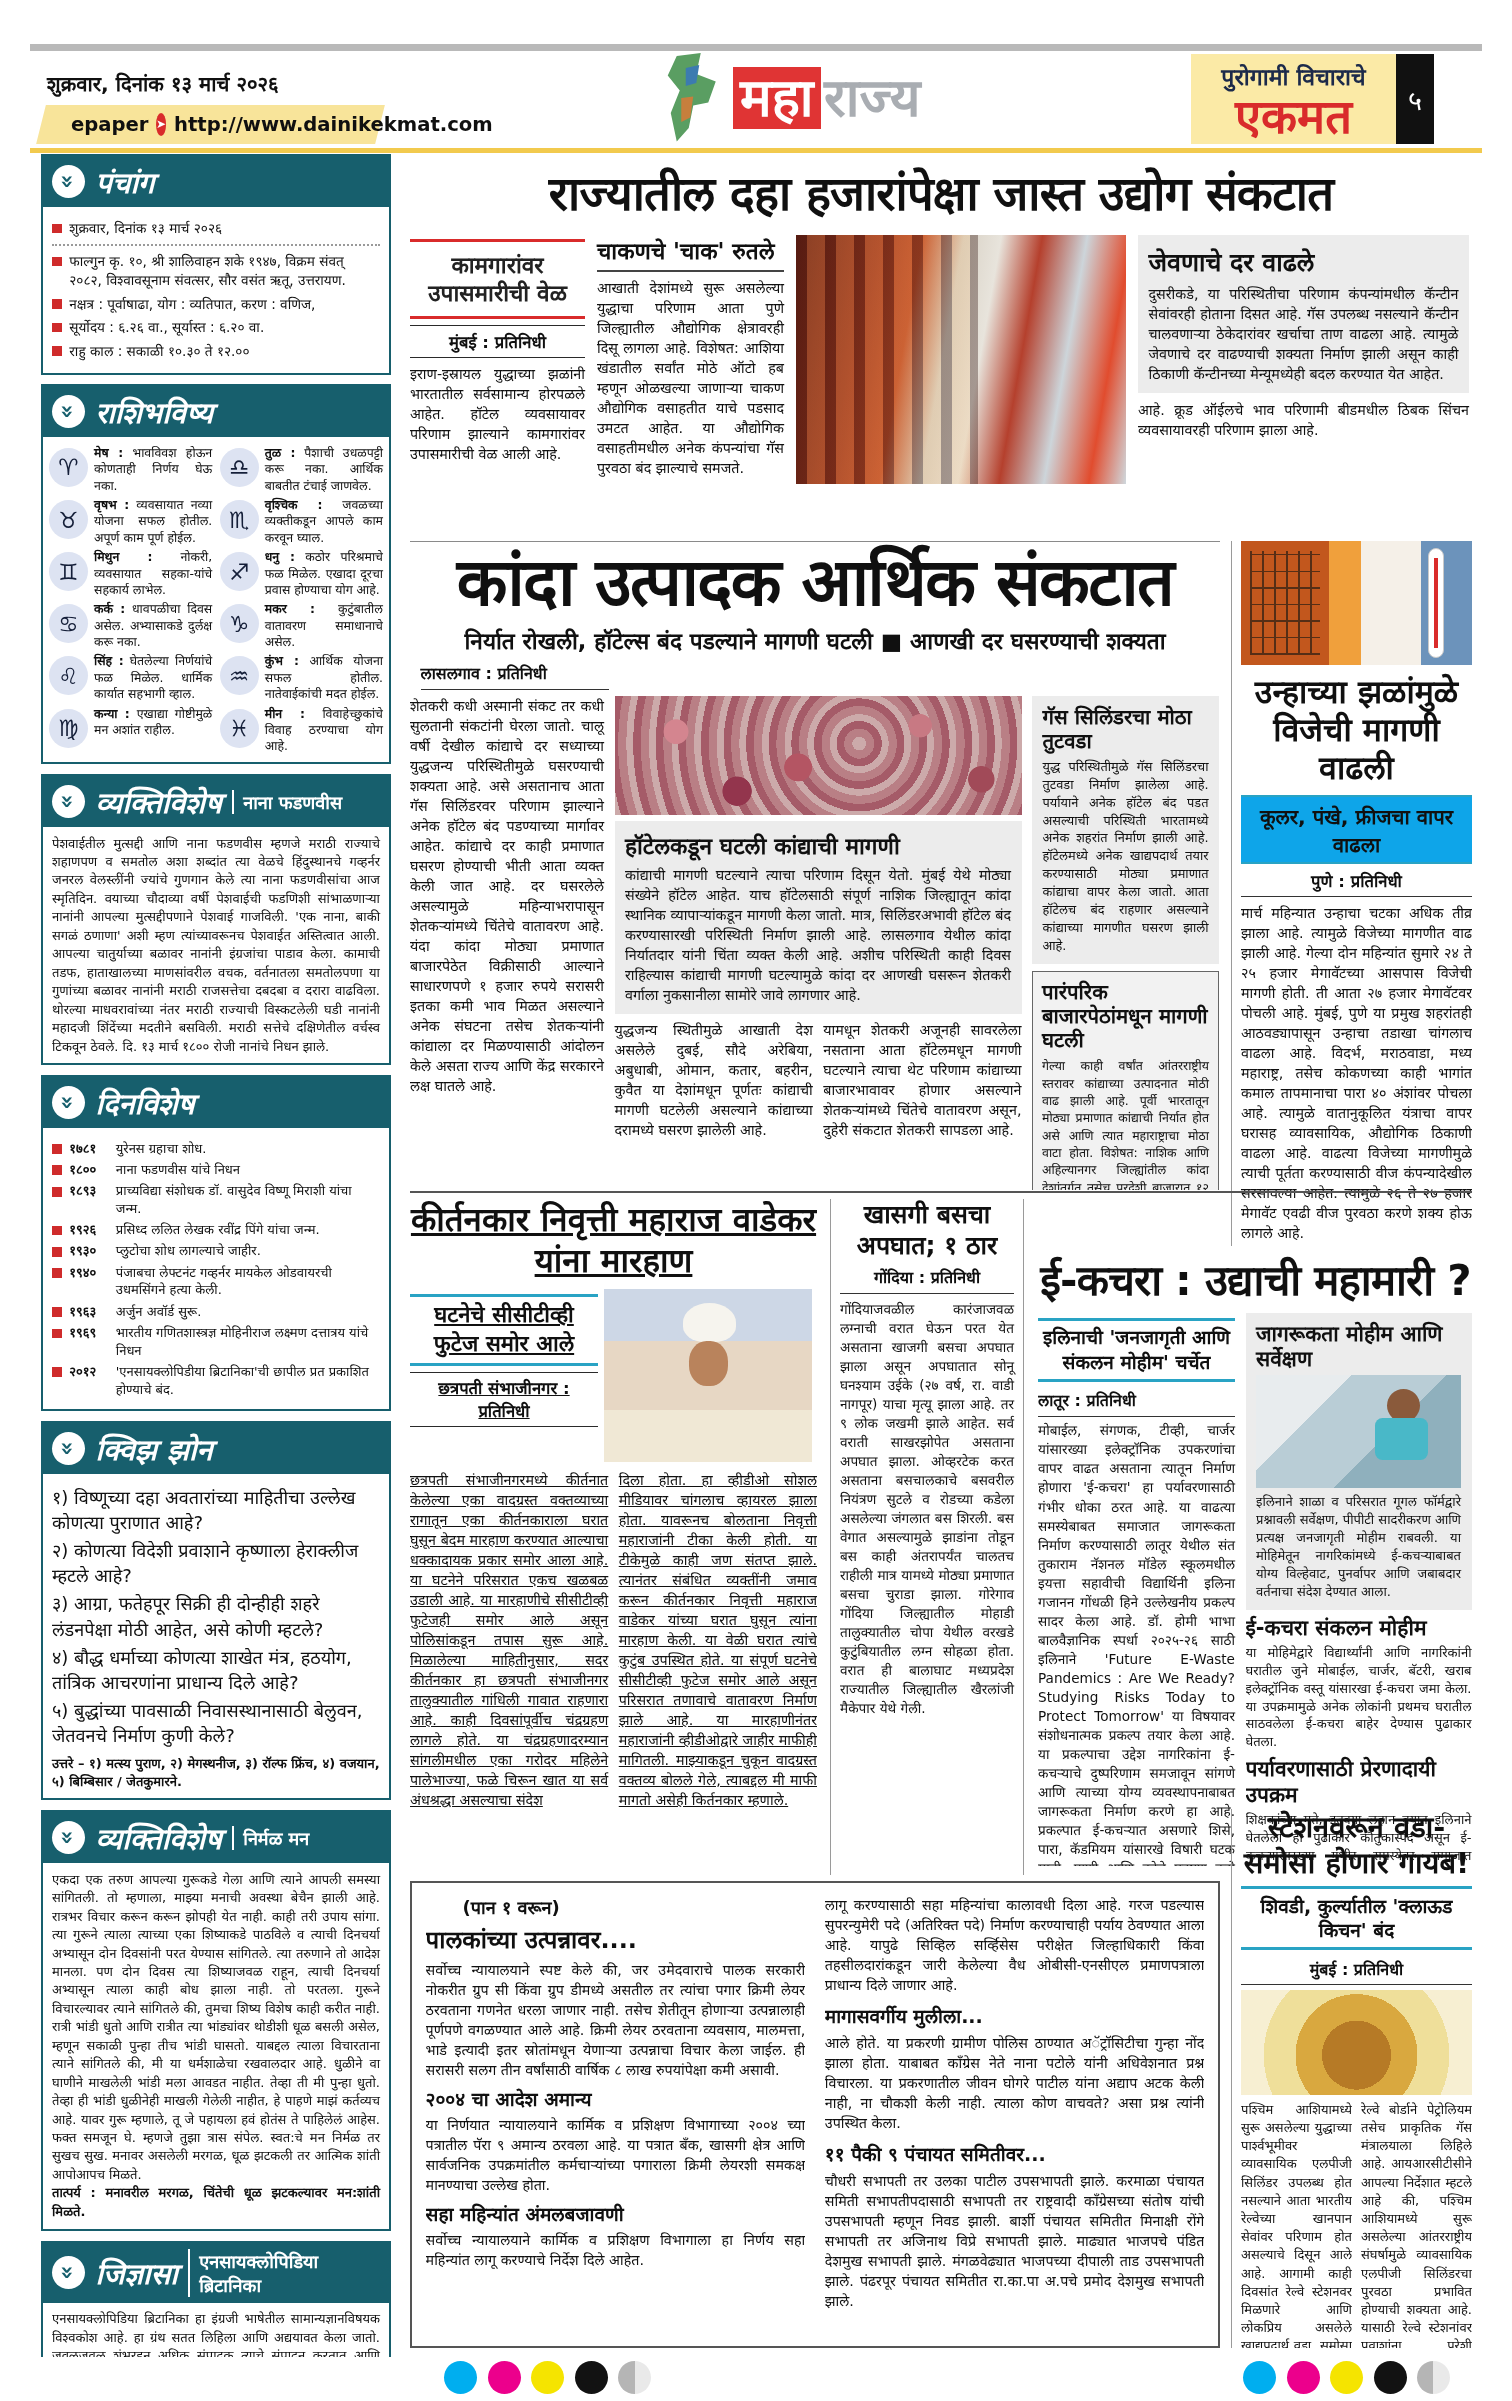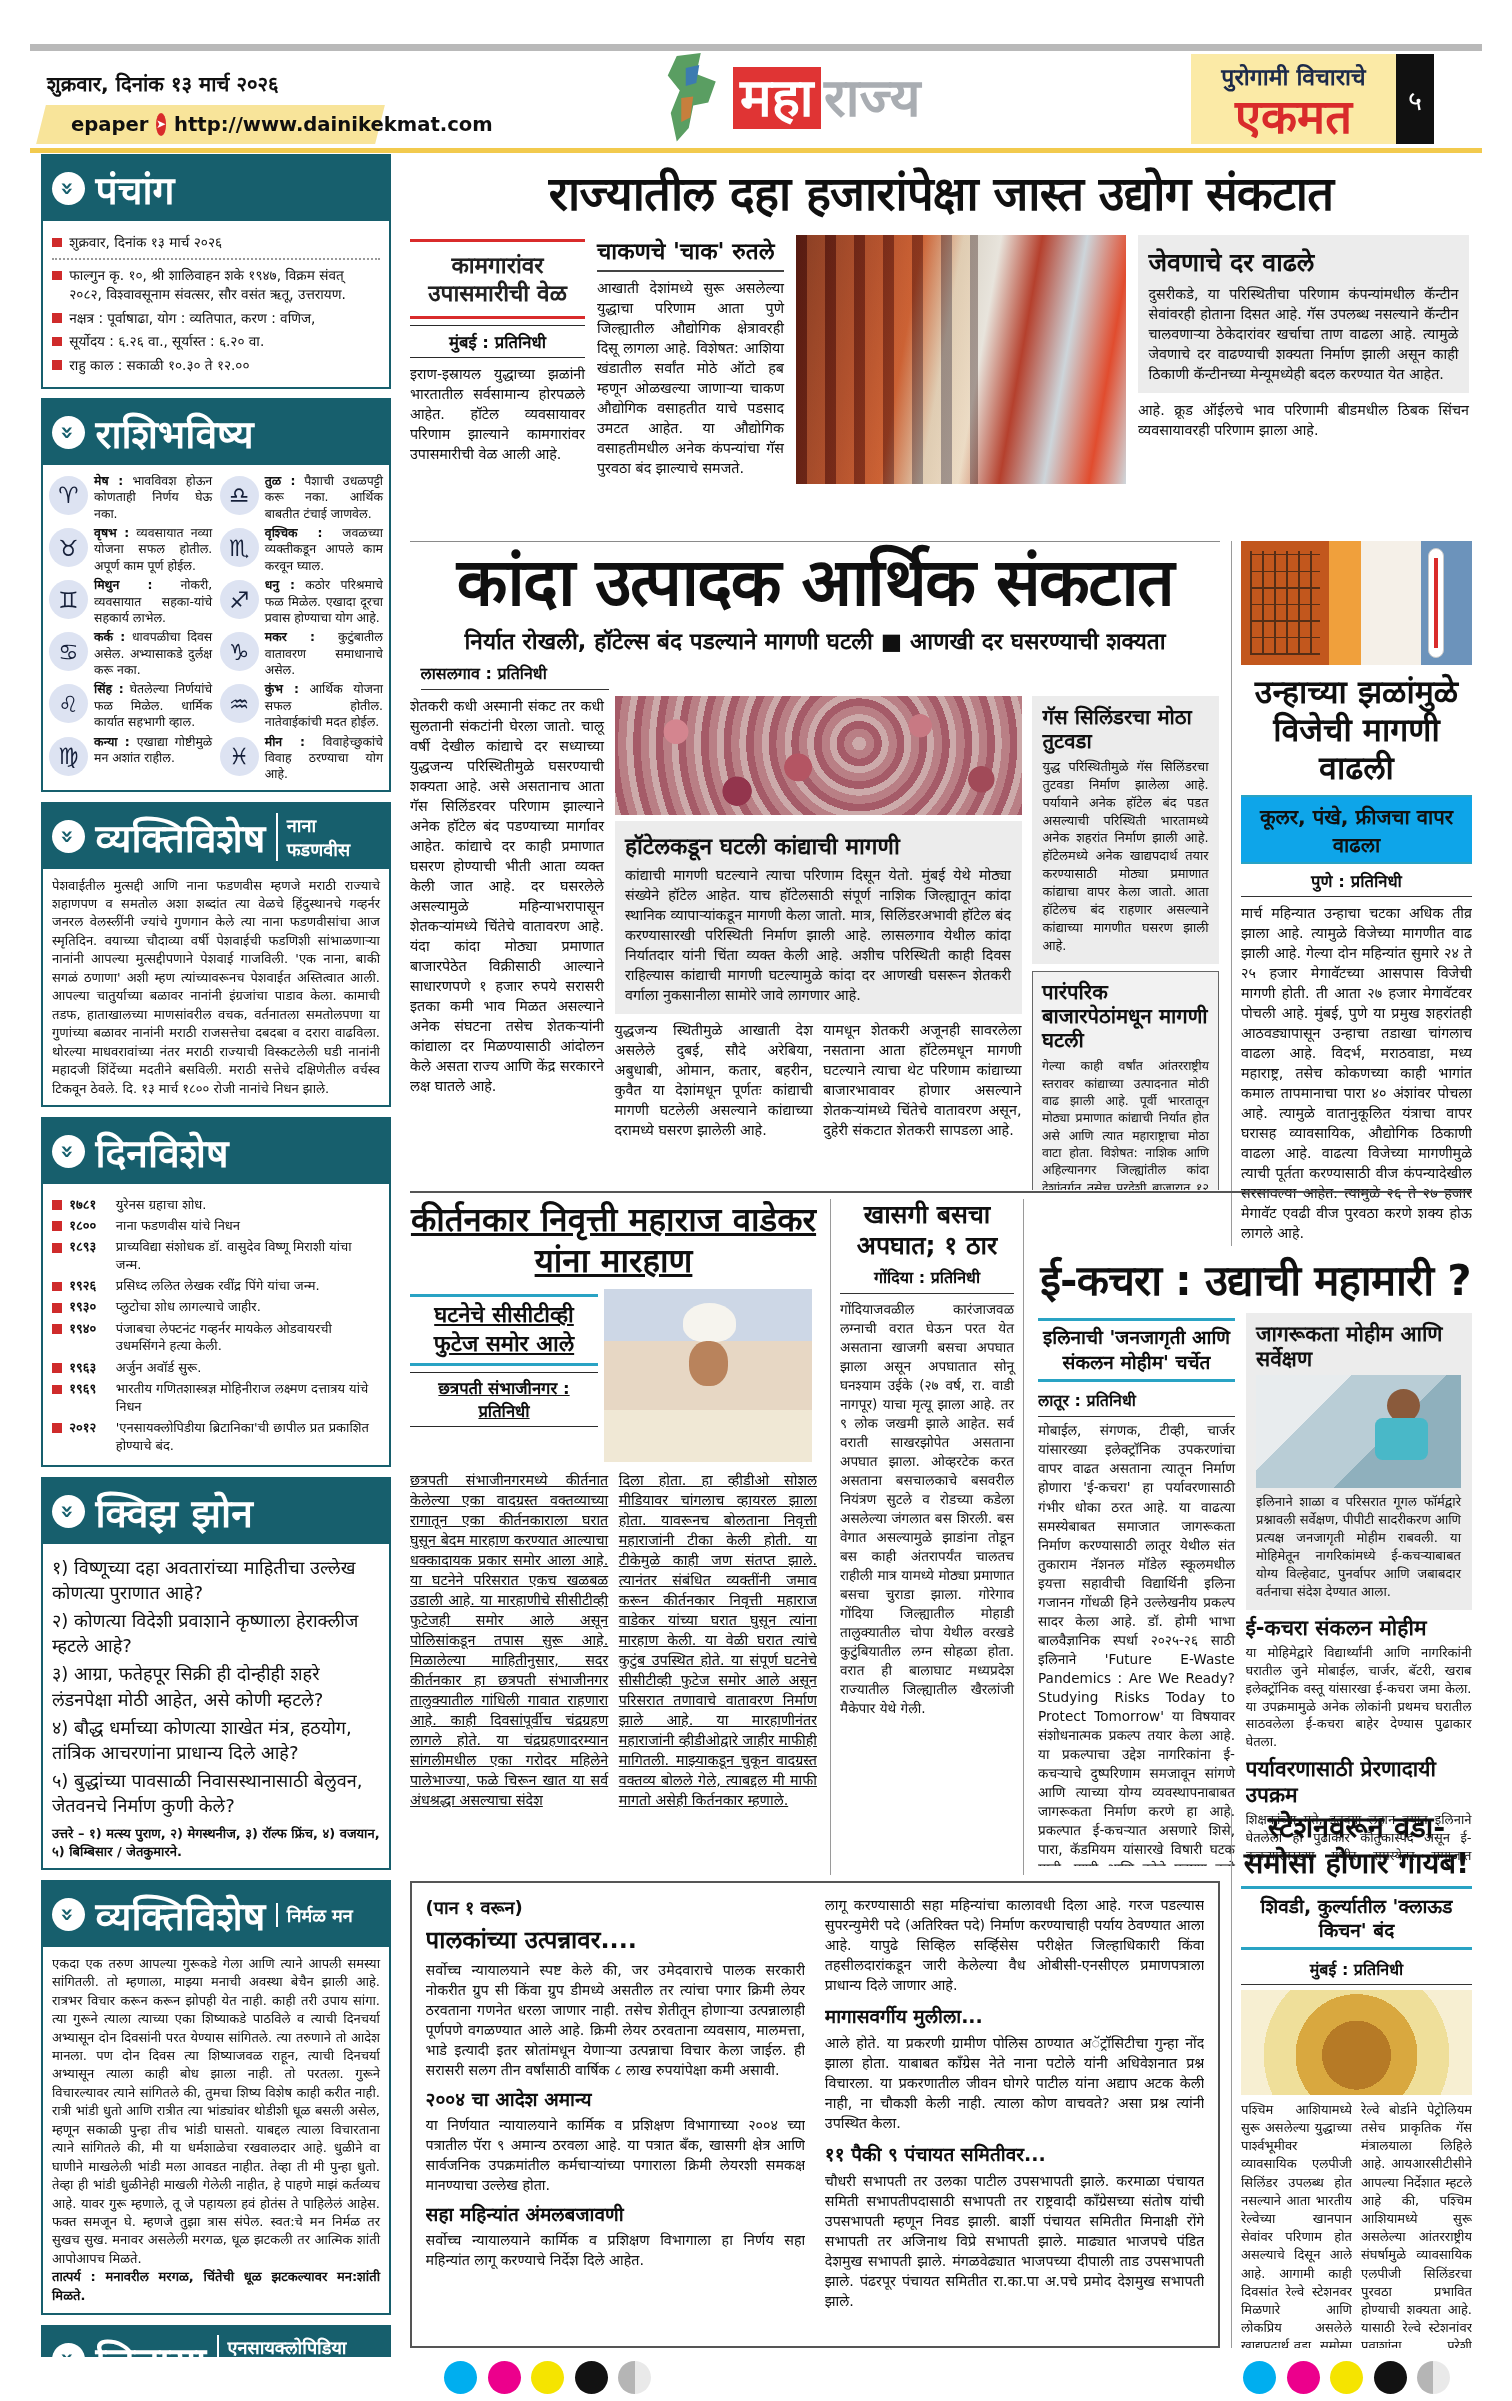--- a/index.html
+++ b/index.html
@@ -32,21 +32,21 @@
   .bbox { border:1.5px solid #666; padding:7.5px 9px; background:#f2f2f2; }
   .cyrule { height:3px; background:#29a3c4; margin:4.5px 0; }
   .redrule { height:3px; background:#d92b2b; margin:4.5px 0; }
   .ph { position:relative; overflow:hidden; }
 
   
   .sidebar { position:absolute; left:41px; top:154px; width:350px; height:2203px; overflow:hidden; }
   .sec-box { border:2.3px solid #175f6d; margin-bottom:9.8px; background:#fff; }
   .sec-head { background:#175f6d; color:#fff; display:flex; align-items:center; gap:10.5px; padding:6px 9px; }
   .chev { min-width:33px; height:33px; border-radius:50%; background:#fff; color:#175f6d; display:flex; align-items:center; justify-content:center; font-size:22.6px; font-weight:900; transform:rotate(90deg); }
-  .sec-title { font-size:39px; font-weight:900; }
+  .sec-title { font-size:29px; font-weight:900;font-style:italic; }
   .sec-sub { font-size:18px; font-weight:bold; border-left:2.3px solid #fff; padding-left:9px; }
   .side-pad { padding:7.5px 9px; }
   .side-t { font-size:13px; line-height:1.42; text-align:justify; }
   .brow { display:flex; gap:7.5px; margin:4.5px 0; font-size:13.6px; line-height:1.4; }
   .sq { min-width:9.8px; width:9.8px; height:9.8px; background:#cf2b2b; margin-top:4.5px; }
   .dotrule { border-top:2.3px dotted #9a9a9a; margin:6px 0; }
   .rgrid { display:grid; grid-template-columns:1fr 1fr; grid-auto-flow:column; grid-template-rows:repeat(6,auto); gap:3px 7.5px; padding:7.5px 6px; }
   .ritem { display:flex; gap:6px; align-items:flex-start; }
   .zchip { min-width:39px; width:39px; height:39px; border-radius:50%; background:#dde3f2; color:#141e38; display:flex; align-items:center; justify-content:center; font-size:22.6px; margin-top:3px; }
   .rtext { font-size:12.4px; line-height:1.32; text-align:justify; }
@@ -130,21 +130,21 @@
   .girl-ph { width:100%; height:113px; background:linear-gradient(135deg,#e8ecee 0 30%,#b9cdd6 30% 60%,#8fb0bd 60%); }
   .girl-ph::before { content:""; position:absolute; left:64%; top:12%; width:33px; height:33px; border-radius:50%; background:#8a5a3b; }
   .girl-ph::after { content:""; position:absolute; left:58%; top:38%; width:53px; height:42px; border-radius:7.5px; background:#49b8c8; }
   .ew-box-head { font-size:21px; font-weight:900; line-height:1.2; margin:6px 0 3px; }
   .ew-small { font-size:13px; line-height:1.38; text-align:justify; }
 
   
   .contbox { left:410px; top:1881px; width:810px; height:467px; border:2.3px solid #555; padding:12px 13.6px; }
   .cont-cols { display:flex; gap:19.6px; height:100%; }
   .cont-cols > div { width:50%; overflow:hidden; }
-  .cont-tag { font-size:18px; font-weight:900; }
+  .cont-tag { font-size:18px; font-weight:900;margin-left:37px; }
   .cont-h1 { font-size:24px; font-weight:900; margin:3px 0 4.5px; }
   .cont-h2 { font-size:19px; font-weight:900; margin:6px 0 3px; }
   .cont-h3 { font-size:19px; font-weight:900; margin:7.5px 0 4.5px; }
 
   .samosa { left:1231px; top:1809px; width:241px; height:539px; border-left:0.8px solid #9a9a9a; padding-left:9px; }
   .h-sam { font-size:29px; font-weight:900; text-align:center; line-height:1.25; }
   .sam-sub { font-size:19px; font-weight:900; text-align:center; line-height:1.3; margin:3px 0; }
   .sam-by { font-size:16px; font-weight:bold; text-align:center; border-bottom:1.5px solid #333; padding:3px 0 4.5px; margin-bottom:4.5px; }
   .sam-ph { width:100%; height:105px; background:radial-gradient(circle at 50% 62%, #b67a26 0 26%, #d9a83f 26% 46%, #efdf9a 46% 70%, #f7efd2 70%); margin-bottom:6px; }
   .sam-cols { display:flex; gap:9px; }

